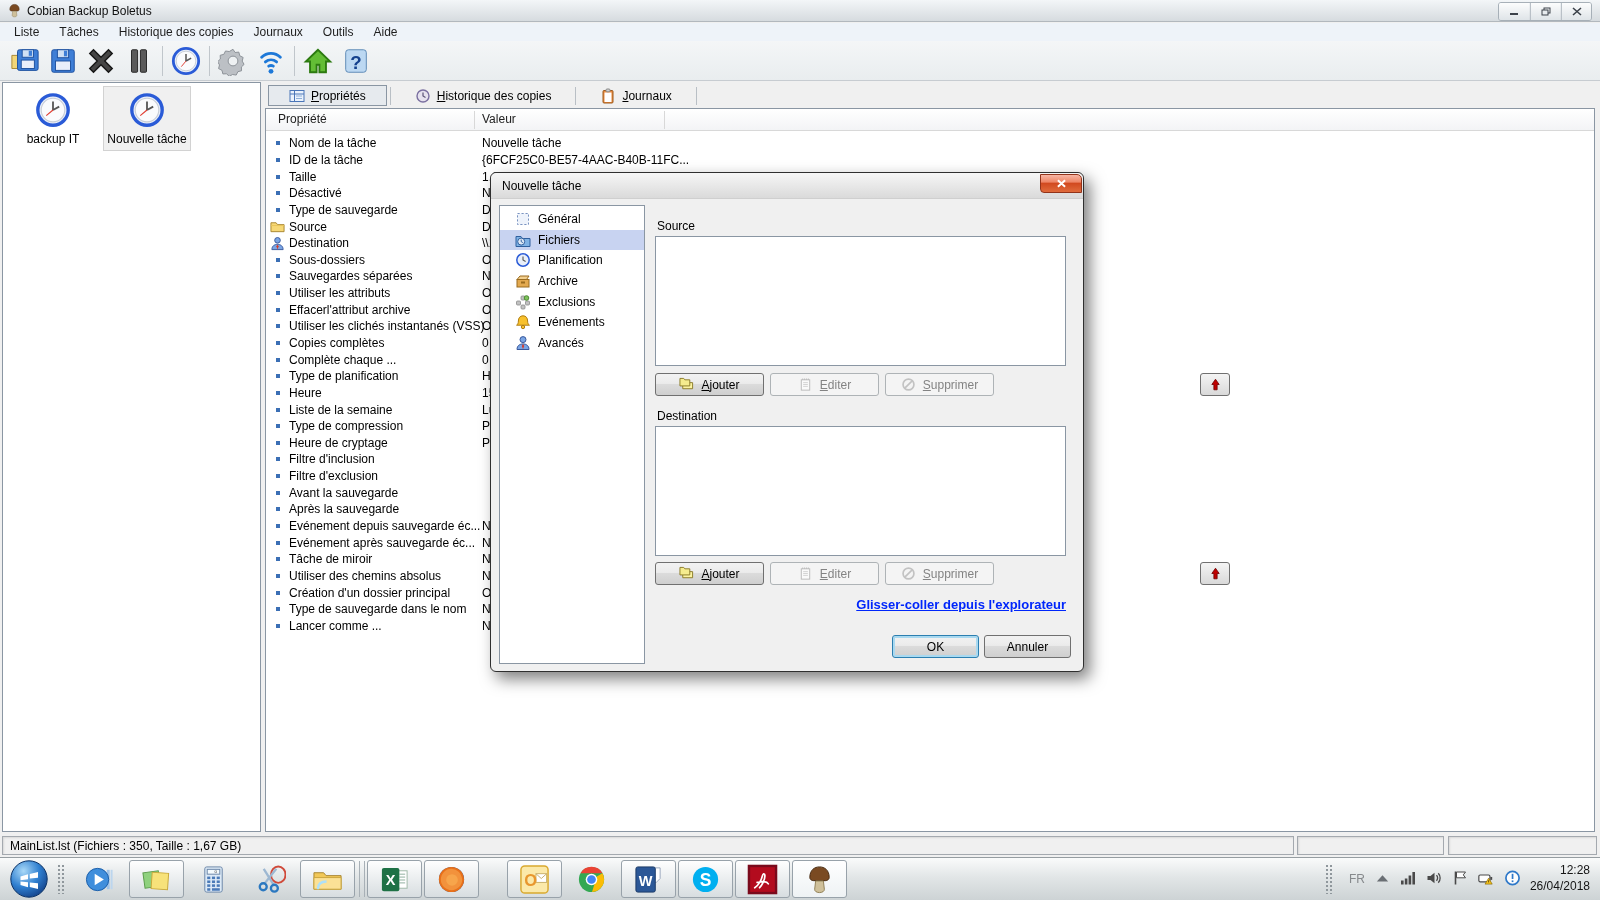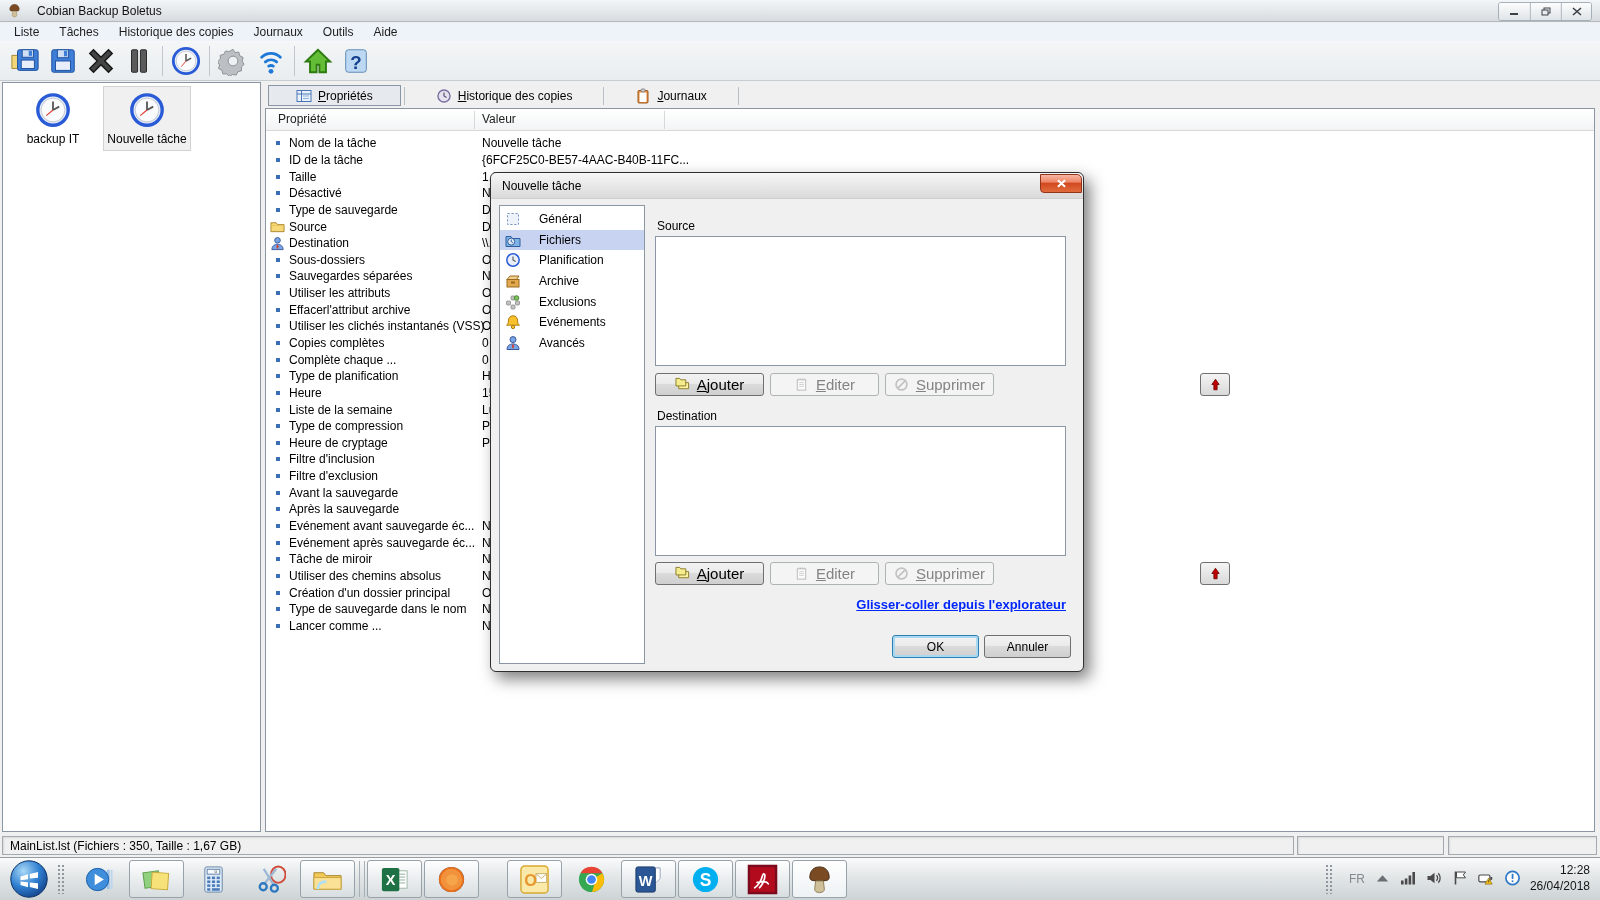--- a/index.html
+++ b/index.html
@@ -10,21 +10,21 @@
     background:#f0f0f0;
   }
   .icn { display:inline-flex; align-items:center; justify-content:center; }
   .icn svg { width:16px; height:16px; display:block; }
 
   
   .titlebar { position:absolute; left:0; top:0; width:1600px; height:22px;
     background:linear-gradient(#f3f6f8,#d6dbdf); border-bottom:1px solid #b2b8be;
     display:flex; align-items:center; padding-left:7px; }
   .titlebar .app-icon svg { width:15px; height:15px; }
-  .titlebar .title { margin-left:15px; color:#111; }
+  .titlebar .title { margin-left:5px; color:#111; }
   .win-controls { position:absolute; right:8px; top:2px; display:flex; gap:1px;
     border:1px solid #a7b0b8; border-radius:3px; overflow:hidden; }
   .win-btn { width:30px; height:17px; background:linear-gradient(#fcfdfd,#dfe4e8);
     border-left:1px solid #b9c0c7; display:flex; align-items:center; justify-content:center; cursor:default; }
   .win-btn:first-child { border-left:none; }
   .win-btn svg { width:10px; height:9px; }
 
   
   .menubar { position:absolute; left:0; top:23px; width:1600px; height:18px;
     background:#eef3f9; display:flex; align-items:center; padding-left:4px; }
@@ -42,21 +42,21 @@
   
   .tasks-panel { position:absolute; left:2px; top:82px; width:259px; height:750px;
     background:#fff; border:1px solid #8a96a3; display:flex; align-items:flex-start; padding:3px 0 0 6px; gap:6px; }
   .task-item { width:88px; display:flex; flex-direction:column; align-items:center; padding:5px 2px 4px 2px; border:1px solid transparent; }
   .task-item.selected { background:#f0f0f0; border:1px solid #d2d2d2; }
   .task-item svg { width:36px; height:36px; }
   .task-item .tlabel { margin-top:4px; }
 
   
   .tabbar { position:absolute; left:268px; top:84px; height:23px; display:flex; align-items:center; }
-  .tab { display:flex; align-items:center; gap:6px; height:21px; padding:0 27px; border:1px solid transparent; }
+  .tab { display:flex; align-items:center; gap:6px; height:21px; padding:0 20px; border:1px solid transparent; }
   .tab.selected { border:1px solid #8a96a3; background:#e6eaee; }
   .tab-sep { width:1px; height:18px; background:#b9bfc5; margin:0 3px; }
 
   
   .grid { position:absolute; left:265px; top:108px; width:1330px; height:724px;
     background:#fff; border:1px solid #8a96a3; }
   .grid-header { position:relative; height:22px; background:linear-gradient(#ffffff,#f3f4f6);
     border-bottom:1px solid #d8d8d8; }
   .gh-cell { position:absolute; top:3px; color:#222; }
   .gh-prop { left:12px; }
@@ -81,29 +81,29 @@
   .dlg-titlebar { height:26px; background:linear-gradient(#f6f6f6,#dadada);
     border-bottom:1px solid #cfcfcf; border-radius:6px 6px 0 0;
     display:flex; align-items:center; padding-left:11px; }
   .dlg-close { position:absolute; top:1px; right:1px; width:42px; height:19px;
     border:1px solid #92331a; border-radius:0 5px 0 4px;
     background:linear-gradient(#f7b5a4 0%,#ee8565 42%,#d1491f 48%,#e06b3c 100%);
     display:flex; align-items:center; justify-content:center; padding:0; }
   .dlg-close svg { width:11px; height:9px; }
   .dlg-nav { position:absolute; left:8px; top:32px; width:146px; height:459px;
     background:#fff; border:1px solid #8a96a3; padding-top:3px; }
-  .nav-item { height:20.6px; display:flex; align-items:center; gap:18px; padding-left:5px; }
+  .nav-item { height:20.6px; display:flex; align-items:center; gap:7px; padding-left:15px; }
   .nav-item.selected { background:#c8d3f1; }
   .dlg-label { position:absolute; left:166px; }
   .dlg-box { position:absolute; left:164px; width:411px; height:130px; background:#fff; border:1px solid #8a96a3; }
   .btn-row { position:absolute; left:164px; width:440px; height:23px; }
   .dlg-btn { position:absolute; top:0; height:23px; width:109px;
     display:flex; align-items:center; justify-content:center; gap:7px;
     border:1px solid #707070; border-radius:3px; color:#000;
-    background:linear-gradient(#f2f2f2 0%,#ebebeb 45%,#dbdbdb 50%,#cfcfcf 100%); padding:0; font-family:inherit; font-size:15px; }
+    background:linear-gradient(#f2f2f2 0%,#ebebeb 45%,#dbdbdb 50%,#cfcfcf 100%); padding:0; font-family:inherit; font-size:12px; }
   .dlg-btn svg { width:15px; height:15px; }
   .dlg-btn.disabled { background:#f4f4f4; border-color:#aeb3b6; color:#838383; }
   .dlg-btn.disabled svg { opacity:.55; }
   .arrow-btn { position:absolute; width:30px; height:23px; left:545px; top:0;
     border:1px solid #707070; border-radius:3px;
     background:linear-gradient(#f4f4f4,#d9d9d9); display:flex; align-items:center; justify-content:center; padding:0; }
   .arrow-btn svg { width:13px; height:15px; }
   .dlg-link { position:absolute; left:164px; width:411px; top:424px; text-align:right;
     color:#0026fb; font-weight:bold; text-decoration:underline; font-size:13px; }
   .dlg-ok, .dlg-cancel { position:absolute; top:462px; width:87px; height:23px;
@@ -498,21 +498,21 @@
         <span class="lead">
           <span class="bullet"></span>
         </span>
         <span>Après la sauvegarde</span>
         <span class="pvalue"></span>
       </div>
       <div class="prow">
         <span class="lead">
           <span class="bullet"></span>
         </span>
-        <span>Evénement avant sauvegarde éc...</span>
+        <span>Evénement depuis sauvegarde éc...</span>
         <span class="pvalue">Non</span>
       </div>
       <div class="prow">
         <span class="lead">
           <span class="bullet"></span>
         </span>
         <span>Evénement après sauvegarde éc...</span>
         <span class="pvalue">Non</span>
       </div>
       <div class="prow">

